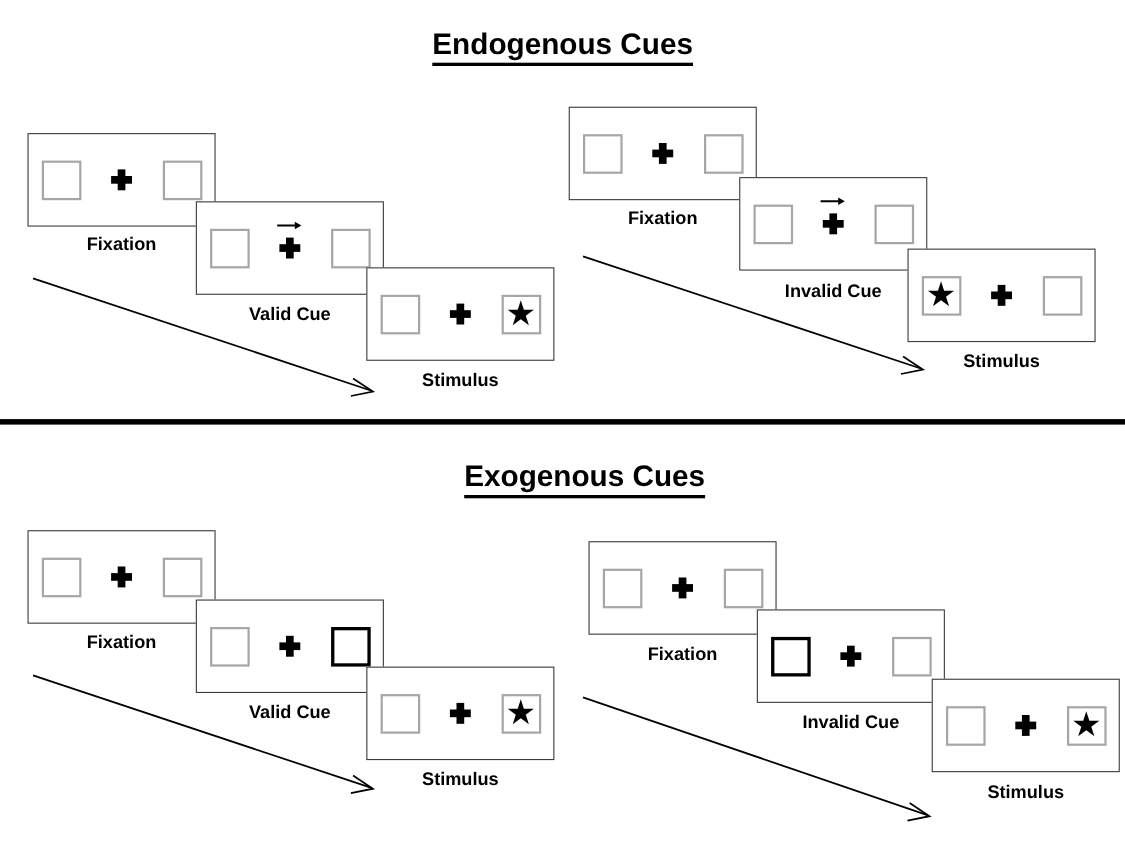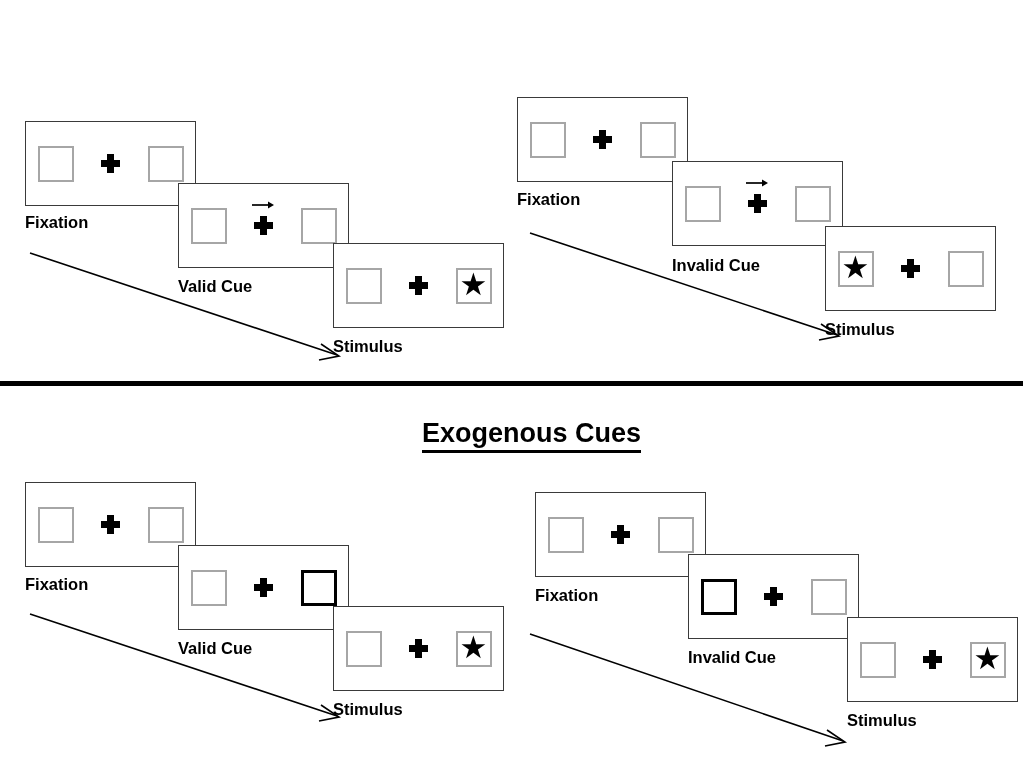--- a/index.html
+++ b/index.html
@@ -38,20 +38,21 @@
     box-sizing:border-box;
   }
   .panel-inner{
     position:absolute;left:0;top:0;right:0;bottom:0;
     display:flex;align-items:center;justify-content:center;
     gap:22px;
   }
   .panel-label{
     position:absolute;
     font-size:16.5px;font-weight:bold;white-space:nowrap;
+    text-align:center;
   }
 
   
   .tbox{
     width:36px;height:36px;box-sizing:border-box;
     border:2px solid #a6a6a6;background:#ffffff;
     display:flex;align-items:center;justify-content:center;
     position:relative;
   }
   .tbox.cued{border:3.5px solid #000000;}
@@ -81,20 +82,23 @@
   }
 
   
   .time-arrow{position:absolute;overflow:visible;}
 </style>
 </head>
 <body>
 
 <div class="section" id="section-endogenous">
 
+  <div class="section-title" id="title-endogenous">
+    <span>Endogenous Cues</span>
+  </div>
 
   <div class="trial-group" id="trial-endogenous-valid" style="left:0px;top:0px;width:520px;height:383px;">
 
     <svg class="time-arrow" style="left:25px;top:245px;" width="330" height="125" viewBox="0 0 330 125">
       <line x1="5" y1="8" x2="312" y2="110" stroke="#000" stroke-width="1.6"></line>
       <path d="M296,99 L314,111 L294,115" fill="none" stroke="#000" stroke-width="1.6"></path>
     </svg>
 
     <div class="panel" style="left:25px;top:121px;width:171px;height:85px;">
       <div class="panel-inner">

